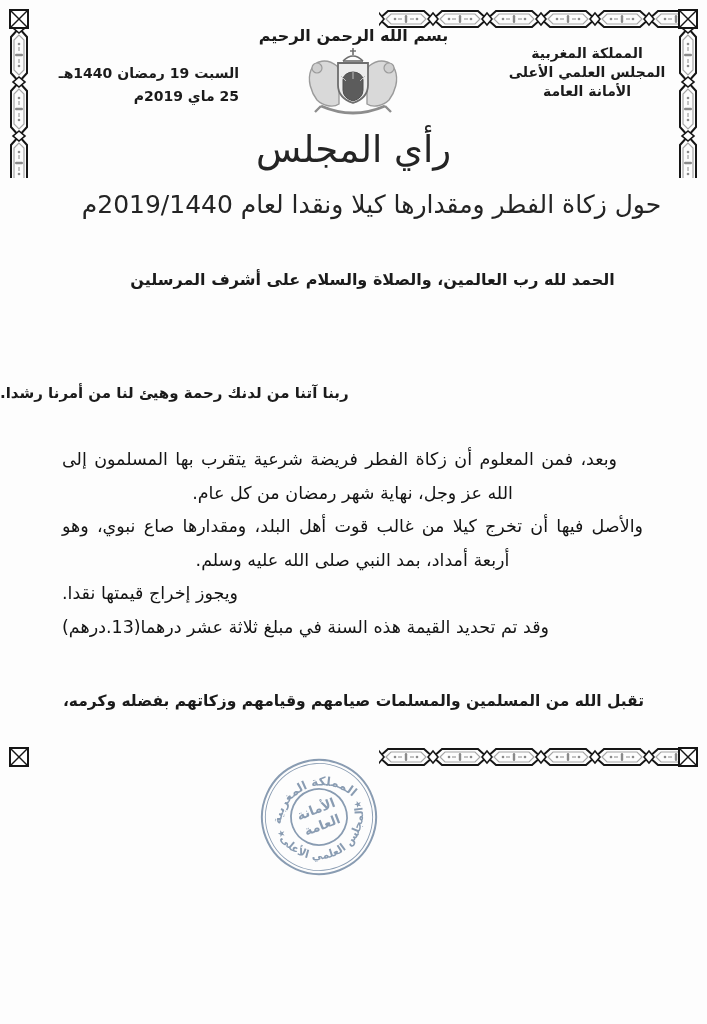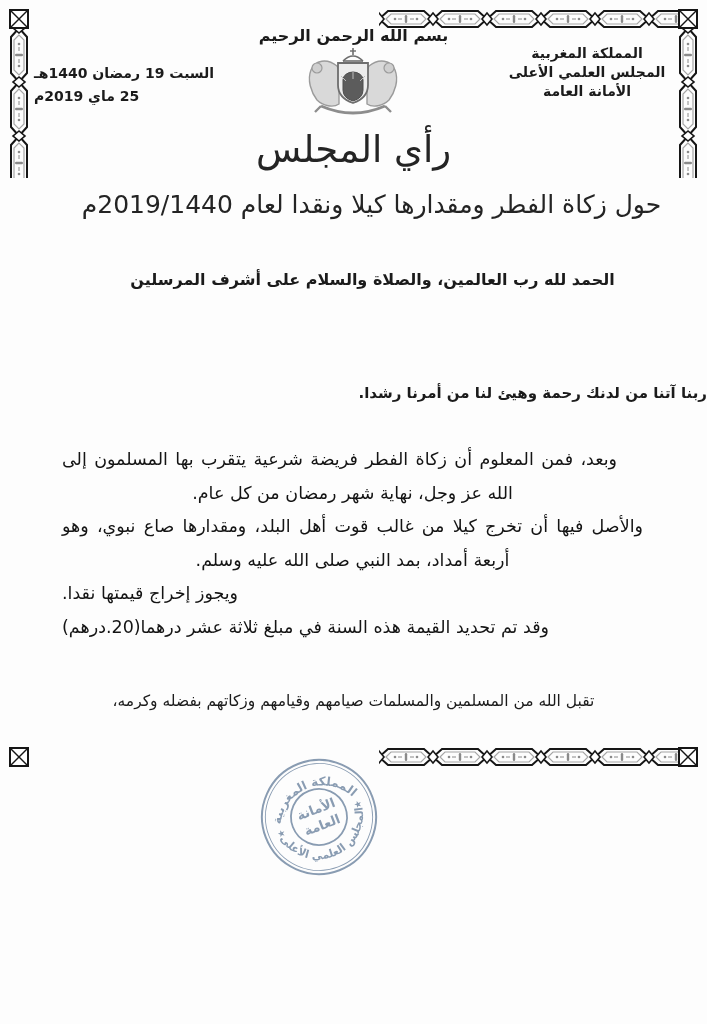--- a/index.html
+++ b/index.html
@@ -18,21 +18,21 @@
   .corner{position:absolute;width:26px;height:26px;}
   .c-tl{left:6px;top:6px;} .c-tr{right:6px;top:6px;}
   .c-bl{left:6px;bottom:6px;} .c-br{right:6px;bottom:6px;}
   
   .hdr-right{
     position:absolute;top:44px;right:30px;width:180px;
     text-align:center;font-size:14px;font-weight:bold;line-height:19px;
   }
   .hdr-date{
     position:absolute;top:62px;left:34px;width:205px;
-    text-align:left;font-size:14px;font-weight:bold;line-height:23px;
+    text-align:right;font-size:14px;font-weight:bold;line-height:23px;
   }
   .basmala{
     position:absolute;top:26px;left:0;right:0;text-align:center;
     font-size:16px;font-weight:bold;letter-spacing:.5px;
   }
   .emblem{position:absolute;top:48px;left:293px;width:120px;height:72px;}
   
   .doc-title{
     position:absolute;top:128px;left:0;right:0;text-align:center;
     font-size:37px;font-weight:normal;color:#242424;
@@ -40,37 +40,37 @@
   .doc-subtitle{
     position:absolute;top:190px;left:0;right:0;text-align:center;
     font-size:25px;font-weight:normal;color:#242424;padding-left:36px;
   }
   
   .opening{
     position:absolute;top:264px;left:0;right:0;text-align:center;
     font-size:16px;font-weight:bold;line-height:32px;padding-left:38px;
   }
   .invocation{
-    position:absolute;top:384px;left:0;right:0;text-align:right;
+    position:absolute;top:384px;left:0;right:0;text-align:left;
     font-size:15px;font-weight:bold;
   }
   
   .body-text{
     position:absolute;top:443px;right:64px;left:62px;
     font-size:17.5px;line-height:33.5px;color:#141414;
   }
   .body-text p{margin:0;}
   .p-justify{text-align:justify;text-align-last:center;}
   .p-indent{text-indent:26px;}
   .p-right{text-align:left;}
   .p3{margin-top:2px;}
   
   .closing1{
     position:absolute;top:692px;left:0;right:0;text-align:center;
-    font-size:15.5px;font-weight:normal;
+    font-size:15.5px;font-weight:bold;
   }
   .closing2{
     position:absolute;top:732px;left:0;right:0;text-align:center;
     font-size:15.5px;font-weight:bold;
   }
   
   .stamp{
     position:absolute;top:756px;left:258px;width:122px;height:122px;
     transform:rotate(-21deg);opacity:.88;
   }
@@ -213,21 +213,21 @@
   <div class="opening">
     <div>الحمد لله رب العالمين، والصلاة والسلام على أشرف المرسلين</div>
   </div>
 
   <div class="invocation">ربنا آتنا من لدنك رحمة وهيئ لنا من أمرنا رشدا.</div>
 
   <div class="body-text">
     <p class="p-justify p-indent">وبعد، فمن المعلوم أن زكاة الفطر فريضة شرعية يتقرب بها المسلمون إلى الله عز وجل، نهاية شهر رمضان من كل عام.</p>
     <p class="p-justify">والأصل فيها أن تخرج كيلا من غالب قوت أهل البلد، ومقدارها صاع نبوي، وهو أربعة أمداد، بمد النبي صلى الله عليه وسلم.</p>
     <p class="p-right p3">ويجوز إخراج قيمتها نقدا.</p>
-    <p class="p-right">وقد تم تحديد القيمة هذه السنة في مبلغ ثلاثة عشر درهما(20.درهم)</p>
+    <p class="p-right">وقد تم تحديد القيمة هذه السنة في مبلغ ثلاثة عشر درهما(13.درهم)</p>
   </div>
 
   <div class="closing1">تقبل الله من المسلمين والمسلمات صيامهم وقيامهم وزكاتهم بفضله وكرمه،</div>
 
   <div class="stamp">
     <svg viewBox="0 0 122 122" width="122" height="122">
       <g stroke="var(--stamp-color,#7a8fa8)" fill="none">
         <circle cx="61" cy="61" r="57" stroke-width="2"></circle>
         <circle cx="61" cy="61" r="53.5" stroke-width="0.9"></circle>
         <circle cx="61" cy="61" r="28" stroke-width="1.8"></circle>

